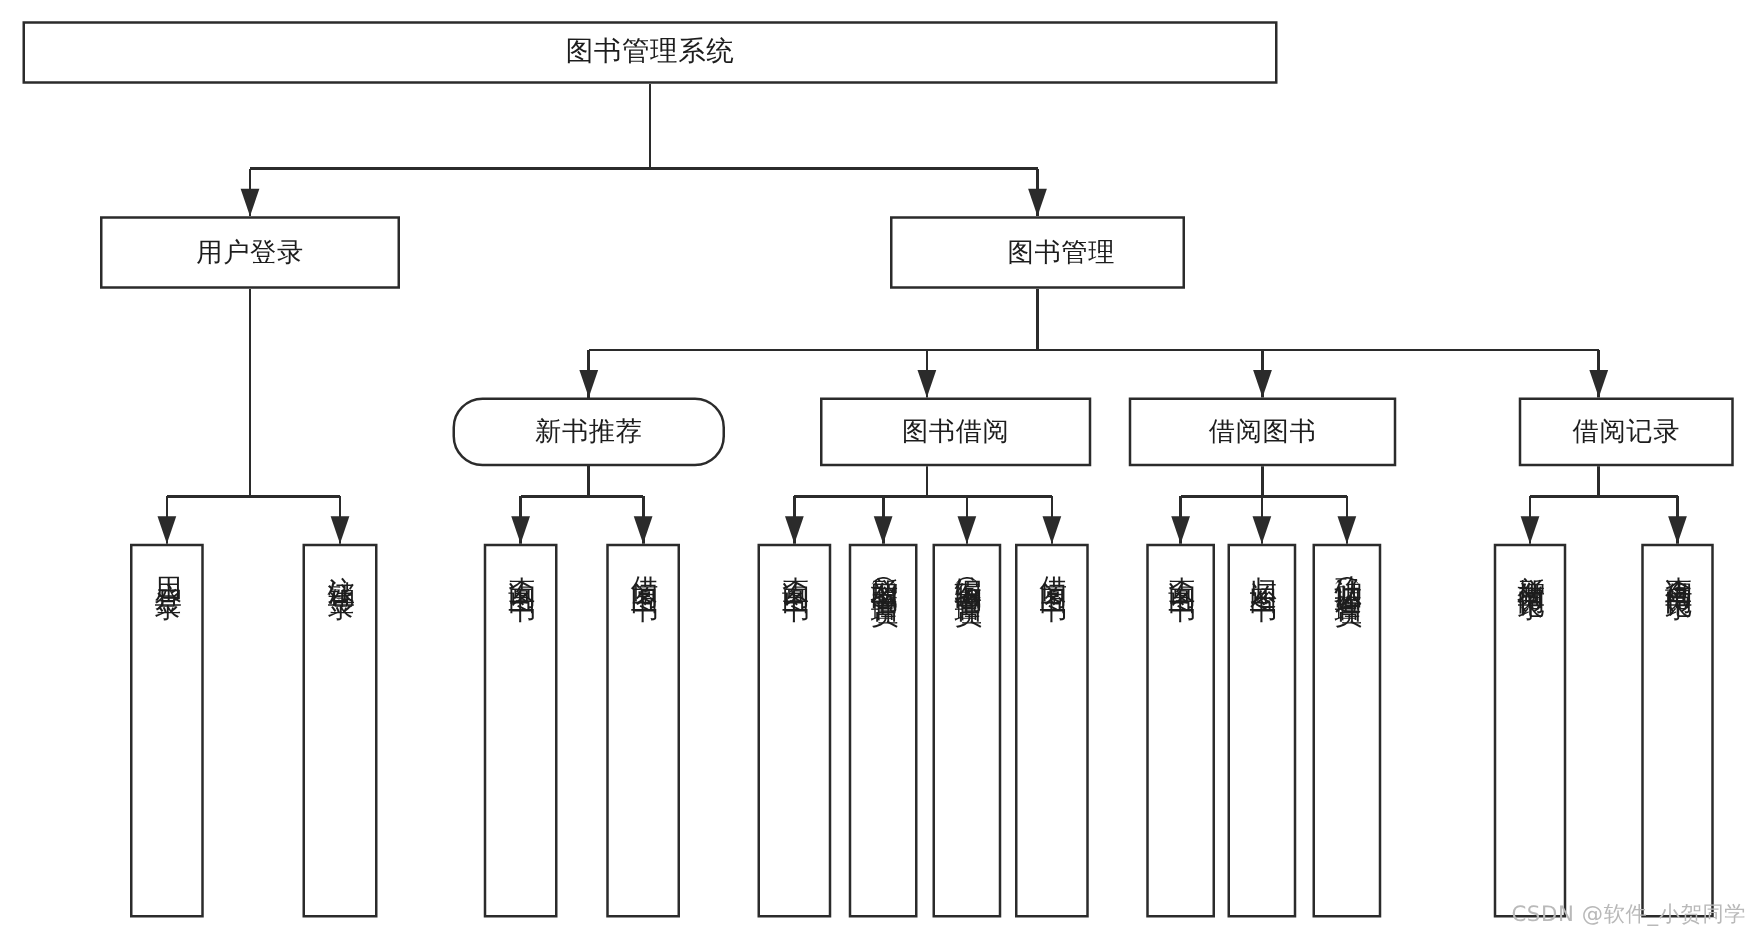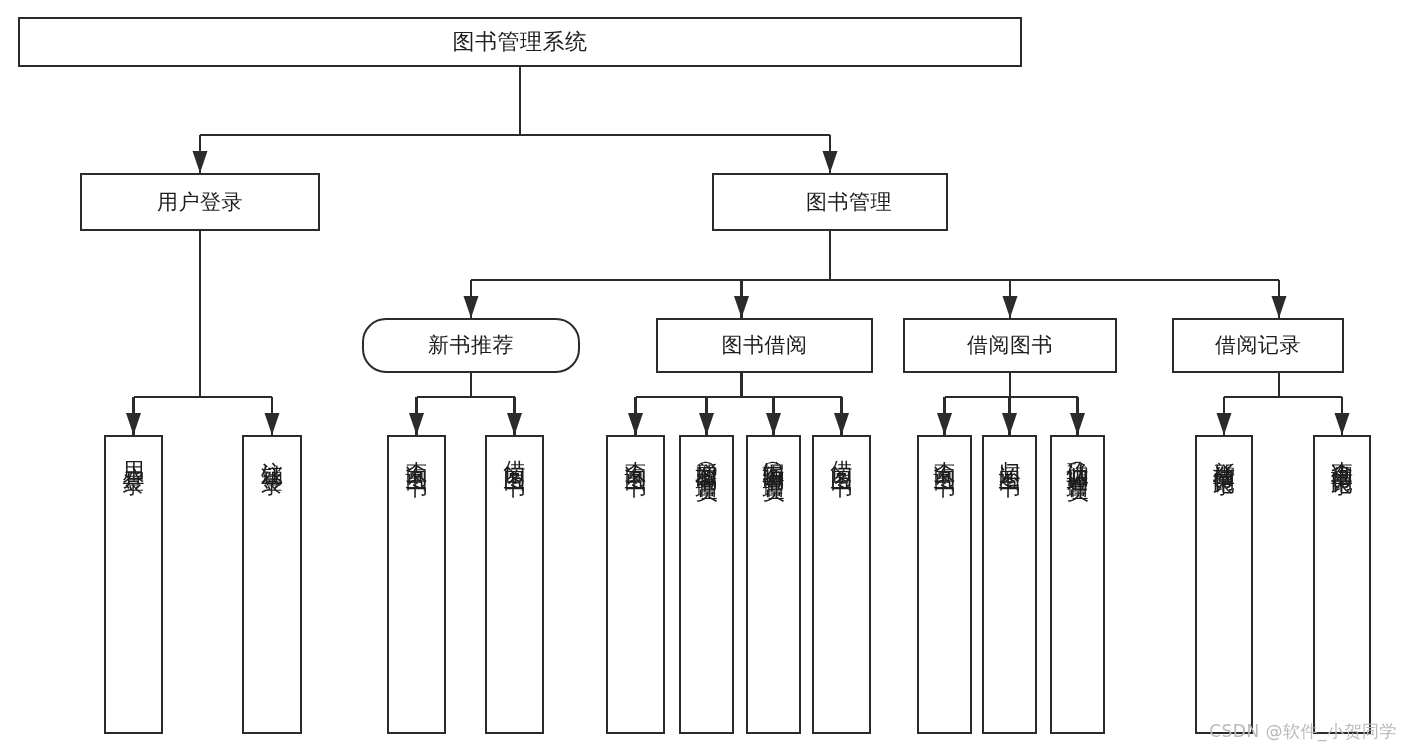--- a/index.html
+++ b/index.html
@@ -153,21 +153,21 @@
     </div>
     <div class="node level3 horiz" style="left: 362px; top: 318px; width: 218px; height: 55px; border-radius: 24px;">
       <span class="node-label">新书推荐</span>
     </div>
     <div class="node level3 horiz" style="left: 633px; top: 318px; width: 217px; height: 55px; margin-left: 23px;">
       <span class="node-label">图书借阅</span>
     </div>
     <div class="node level3 horiz" style="left: 903px; top: 318px; width: 214px; height: 55px;">
       <span class="node-label">借阅图书</span>
     </div>
-    <div class="node level3 horiz" style="left: 1172px; top: 318px; width: 172px; height: 55px; font-family: Liberation Serif, serif;">
+    <div class="node level3 horiz" style="left: 1215px; top: 318px; width: 172px; height: 55px; font-family: Liberation Serif, serif;">
       <span class="node-label">借阅记录</span>
     </div>
     <div class="node leaf vert" style="left: 104px; top: 435px; width: 59px; height: 299px;">
       <span class="node-label">用户登录</span>
     </div>
     <div class="node leaf vert" style="left: 242px; top: 435px; width: 60px; height: 299px;">
       <span class="node-label">注销登录</span>
     </div>
     <div class="node leaf vert" style="left: 387px; top: 435px; width: 59px; height: 299px;">
       <span class="node-label">查询图书</span>

